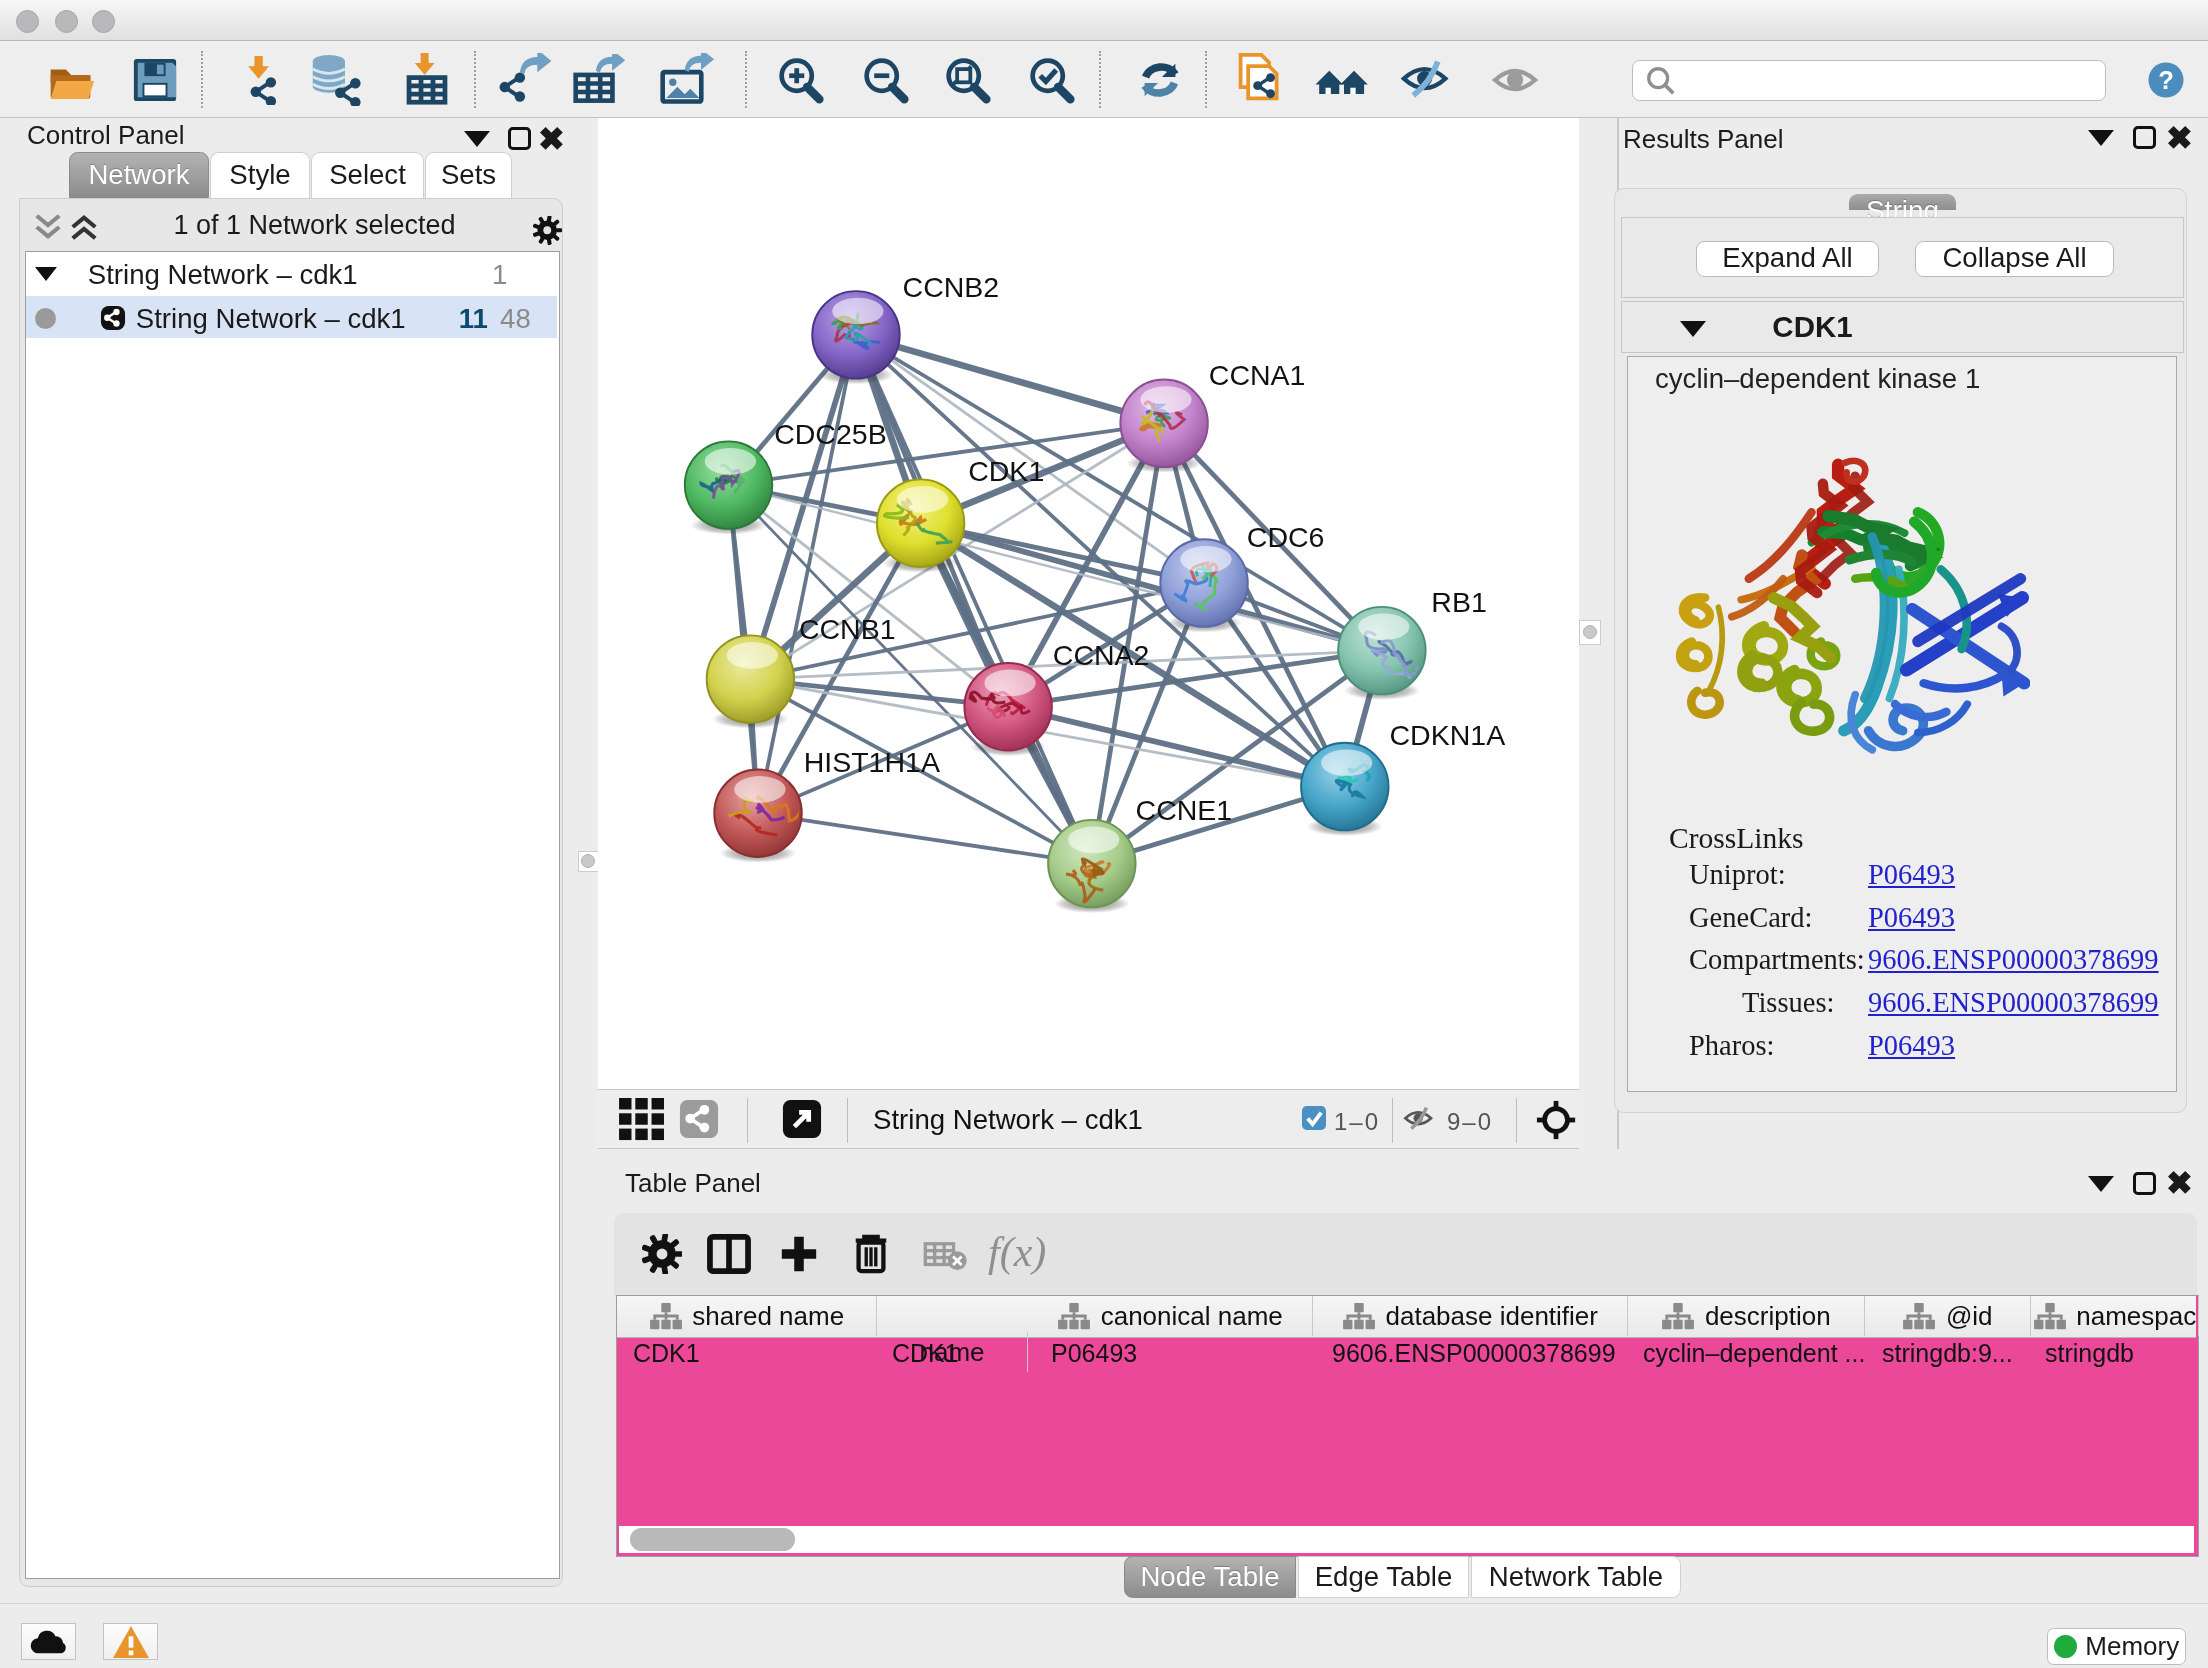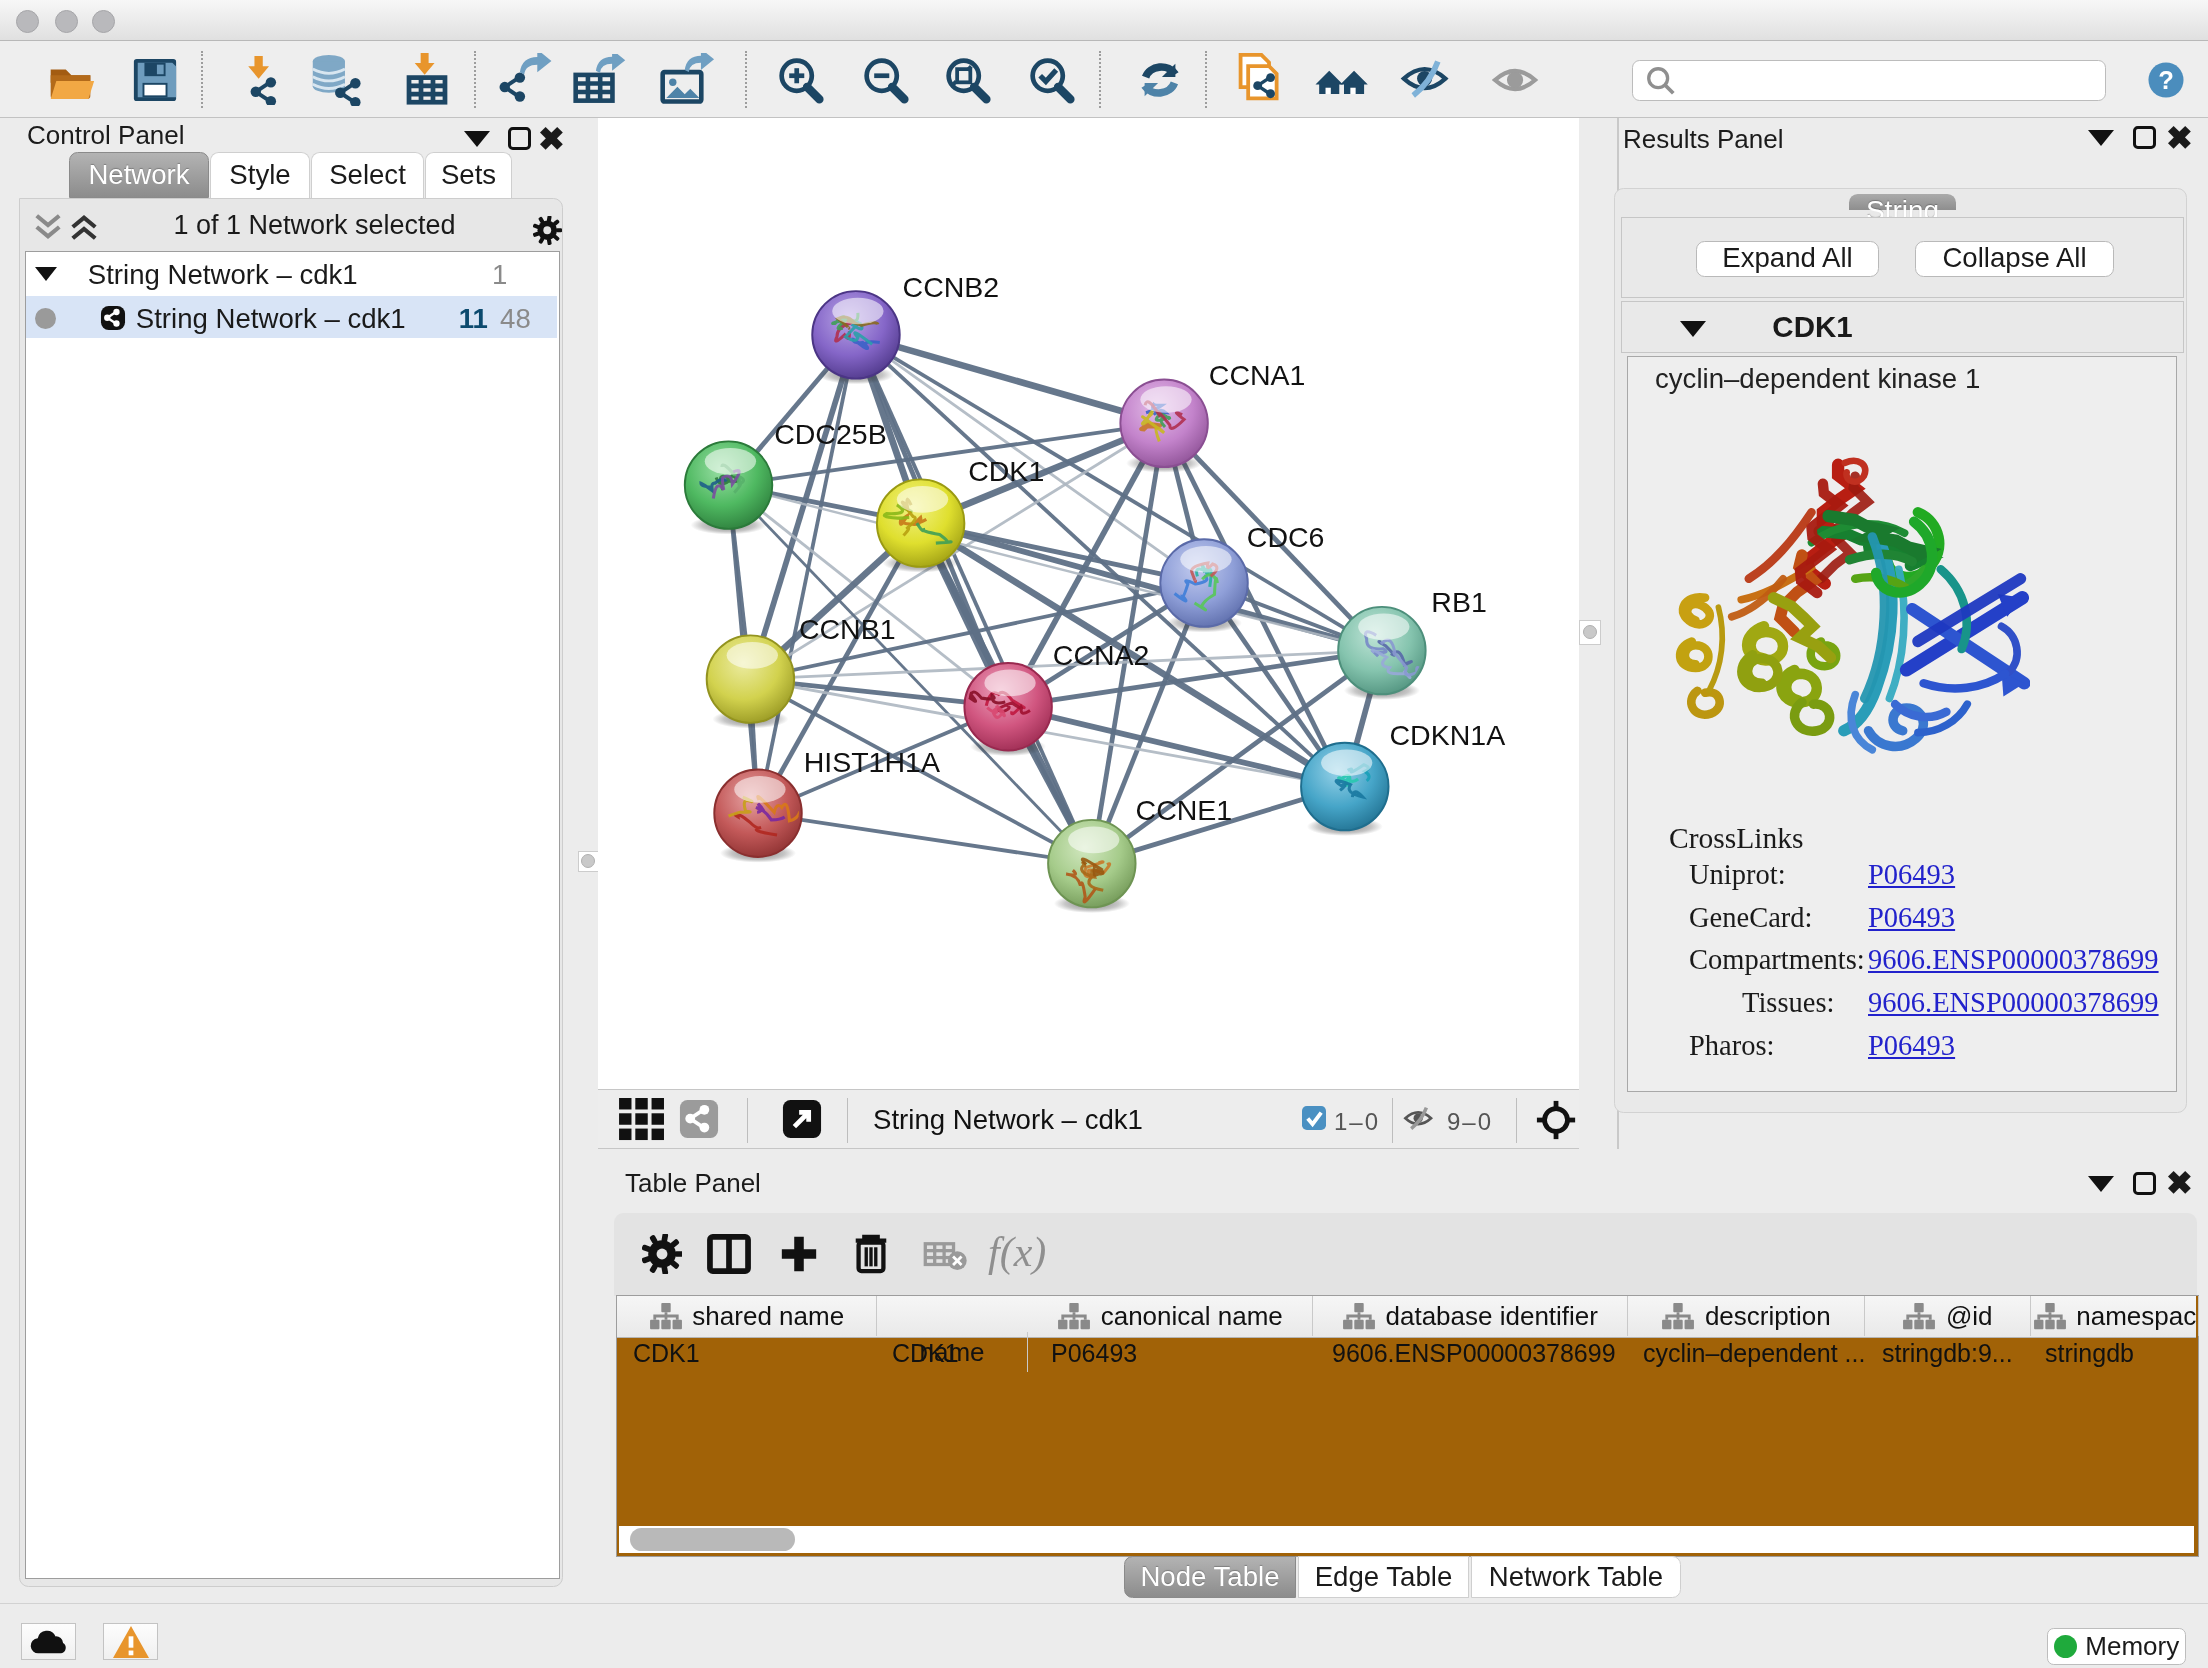--- a/index.html
+++ b/index.html
@@ -35,21 +35,21 @@
 #rp-btnbox{left:1621px;top:217px;width:563px;height:81px;border:1.9px solid #c6c6c6;background:#e9e9e9;}
 .rbtn{position:absolute;top:23px;height:36px;background:#fff;border:1.9px solid #b9b9b9;border-radius:8.6px;font-size:27.6px;text-align:center;line-height:32px;}
 #rp-cdk1head{left:1621px;top:301px;width:563px;height:52px;border:1.9px solid #c6c6c6;background:#e9e9e9;}
 #rp-content{left:1627px;top:356px;width:550px;height:736px;border:1.9px solid #a8a8a8;background:#eeeeee;}
 .serif{font-family:"Liberation Serif",serif;}
 .rlink{color:#2222cc;text-decoration:underline;}
 .crossrow{position:absolute;font-size:28.5px;}
 
 #tp{left:587px;top:1149px;width:1622px;height:416px;background:#ececec;}
 #tp-bar{left:614px;top:1213px;width:1583px;height:83px;background:#e3e3e3;border-radius:9.5px 9.5px 0 0;}
-#tp-box{left:616px;top:1295px;width:1583px;height:262px;background:#a16207;border:1.9px solid #9d9d9d;}
+#tp-box{left:616px;top:1295px;width:1583px;height:262px;background:#ec4899;border:1.9px solid #9d9d9d;}
 #tp-headrow{left:0px;top:0px;width:1579px;height:42px;background:linear-gradient(#f6f6f6,#e9e9e9);border-bottom:1.9px solid #b5b5b5;}
 .th{position:absolute;top:0;height:40px;font-size:26px;display:flex;align-items:center;justify-content:center;border-right:1.9px solid #c9c9c9;color:#111;}
 .td{position:absolute;top:43px;height:38px;font-size:25px;color:#111;}
 #hscroll{left:1.9px;top:230px;width:1575px;height:27px;background:#ffffff;}
 #hthumb{left:11.4px;top:1.9px;width:165px;height:23px;background:#b9b9b9;border-radius:11.4px;}
 
 .btab{position:absolute;top:1556px;height:42px;font-size:27.6px;text-align:center;background:#fff;border:1px solid #cfcfcf;line-height:40px;}
 
 #statusbar{left:0;top:1603px;width:2208px;height:66px;background:#ececec;border-top:1px solid #d2d2d2;}
 .sbtn{position:absolute;top:1623px;width:55px;height:37px;background:linear-gradient(#fdfdfd,#f0f0f0);border:1.9px solid #c3c3c3;display:flex;align-items:center;justify-content:center;}

